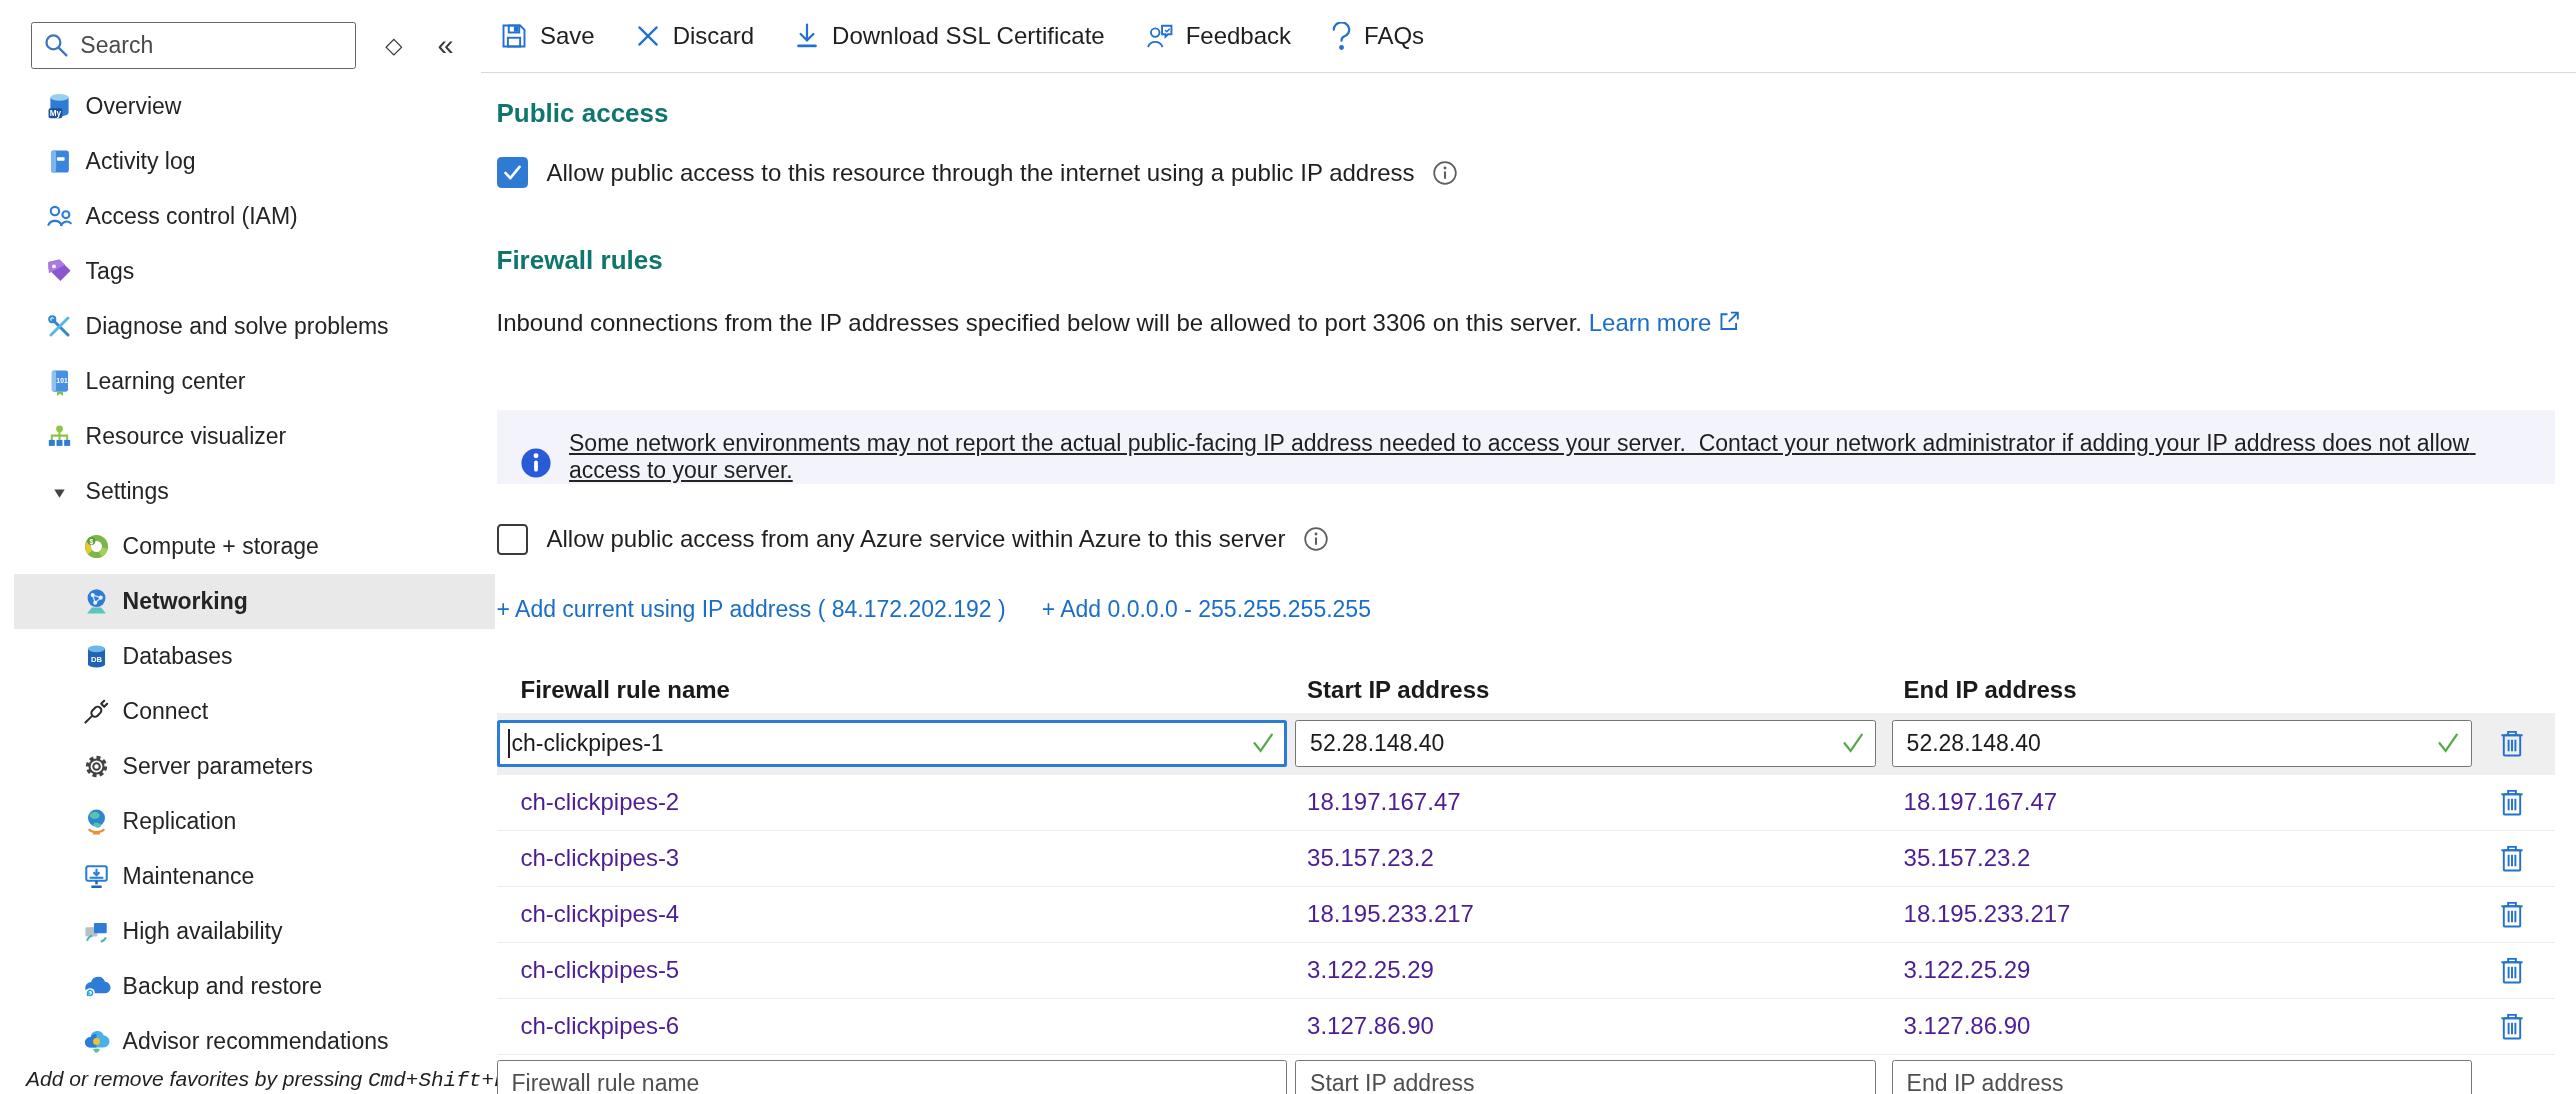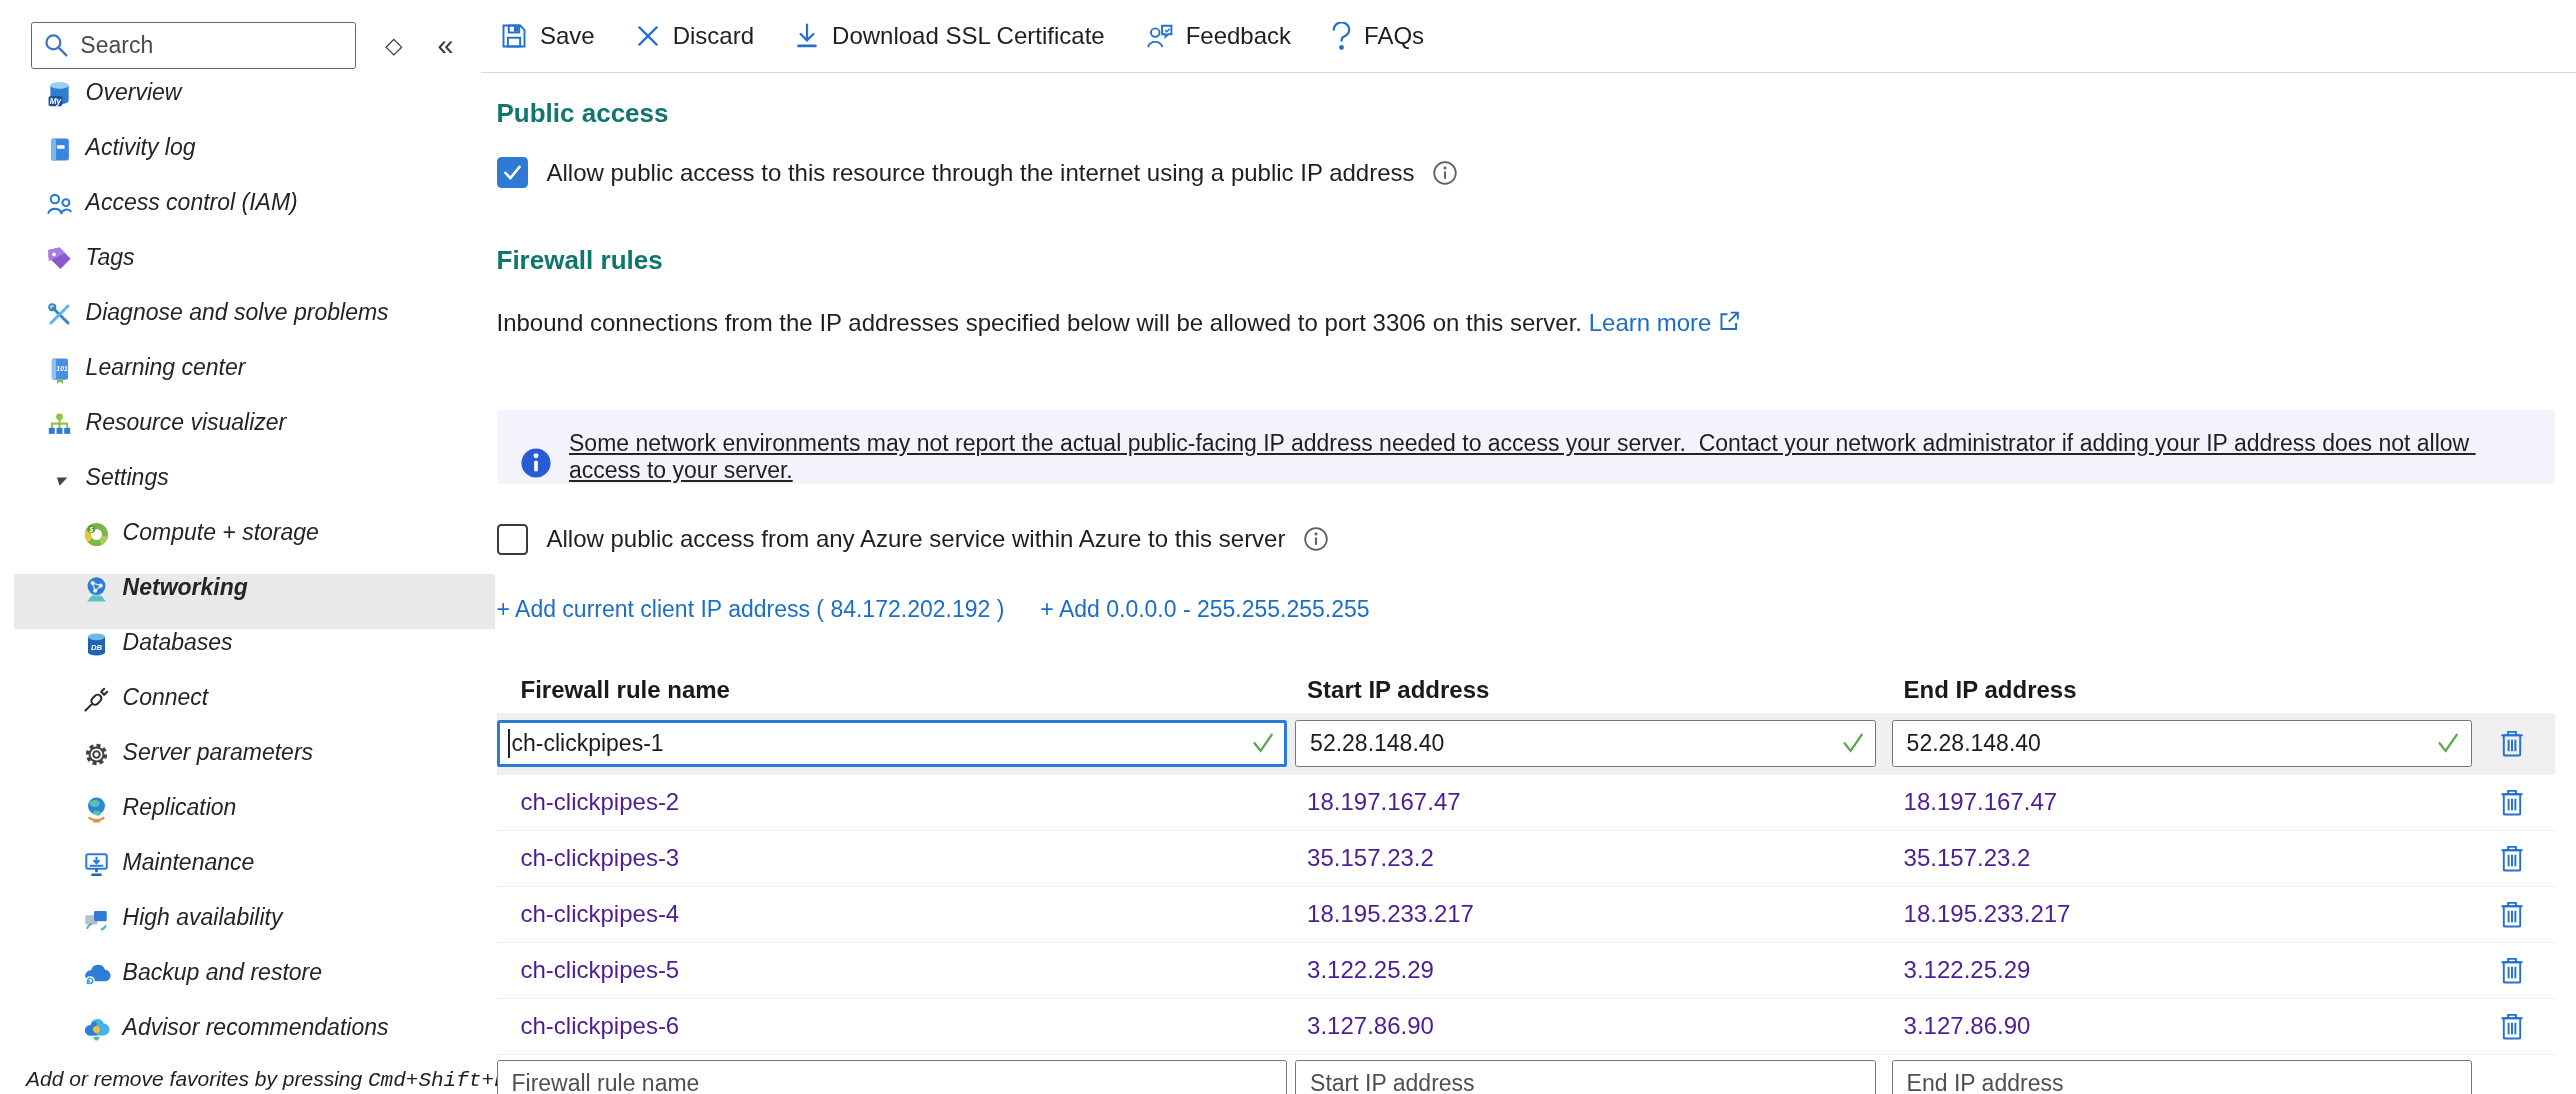--- a/index.html
+++ b/index.html
@@ -13,21 +13,21 @@
   .search-wrap input { width:100%; height:100%; border:1.7px solid #666; border-radius:2.6px;
                        font-size:23px; padding:0 10.4px 0 48px; color:#242424; outline:none;
                        font-family:"Liberation Sans", sans-serif; }
   .search-wrap input::placeholder { color:#4a4a4a; }
   .search-ic { position:absolute; left:12px; top:10.4px; }
   .side-glyph { font-size:26px; color:#3a3a3a; cursor:pointer; }
   .glyph-diamond { margin-left:29px; font-size:22.4px; }
   .glyph-collapse { margin-left:35px; font-size:29px; letter-spacing:-2.6px; }
 
   .nav { position:absolute; top:79px; left:0; width:481px; }
-  .nav-item { height:55px; display:flex; padding-left:28px; cursor:pointer;font-style:italic; }
+  .nav-item { height:55px; display:flex; align-items:center; padding-left:28px; cursor:pointer; }
   .nav-item .ic { width:35px; height:31px; display:flex; align-items:center; justify-content:center; flex:none; }
   .nav-item .lbl { margin-left:8.6px; font-size:23px; color:#242424; white-space:nowrap; }
   .nav-item.sub { padding-left:65px; }
   .nav-item.selected { background:#e9e9e9; }
   .nav-item.selected .lbl { font-weight:700; }
   .chev { font-size:21px; color:#444; transform:scaleY(0.8); }
   .fav-hint { position:absolute; left:12px; bottom:3.5px; font-style:italic; font-size:21px; color:#1f1f1f; white-space:nowrap; }
   .fav-hint .keys { font-family:"Liberation Mono", monospace; font-style:italic; }
 
   
@@ -413,21 +413,21 @@
       <span class="info-o">
         <svg width="26" height="26" viewBox="0 0 30 30">
             <circle cx="15" cy="15" r="12.5" fill="none" stroke="#5f5f5f" stroke-width="2"></circle>
             <rect x="13.8" y="13" width="2.4" height="9" rx="1.2" fill="#5f5f5f"></rect>
             <circle cx="15" cy="9.2" r="1.7" fill="#5f5f5f"></circle>
           </svg>
       </span>
     </div>
 
     <div class="links-row">
-      <a class="link">+ Add current client IP address ( 84.172.202.192 )</a>
+      <a class="link">+ Add current using IP address ( 84.172.202.192 )</a>
       <a class="link">+ Add 0.0.0.0 - 255.255.255.255</a>
     </div>
 
     <div class="ftable">
       <div class="frow fhead">
         <div class="col-name hcell">Firewall rule name</div>
         <div class="col-start hcell">Start IP address</div>
         <div class="col-end hcell">End IP address</div>
         <div class="col-del"></div>
       </div>

